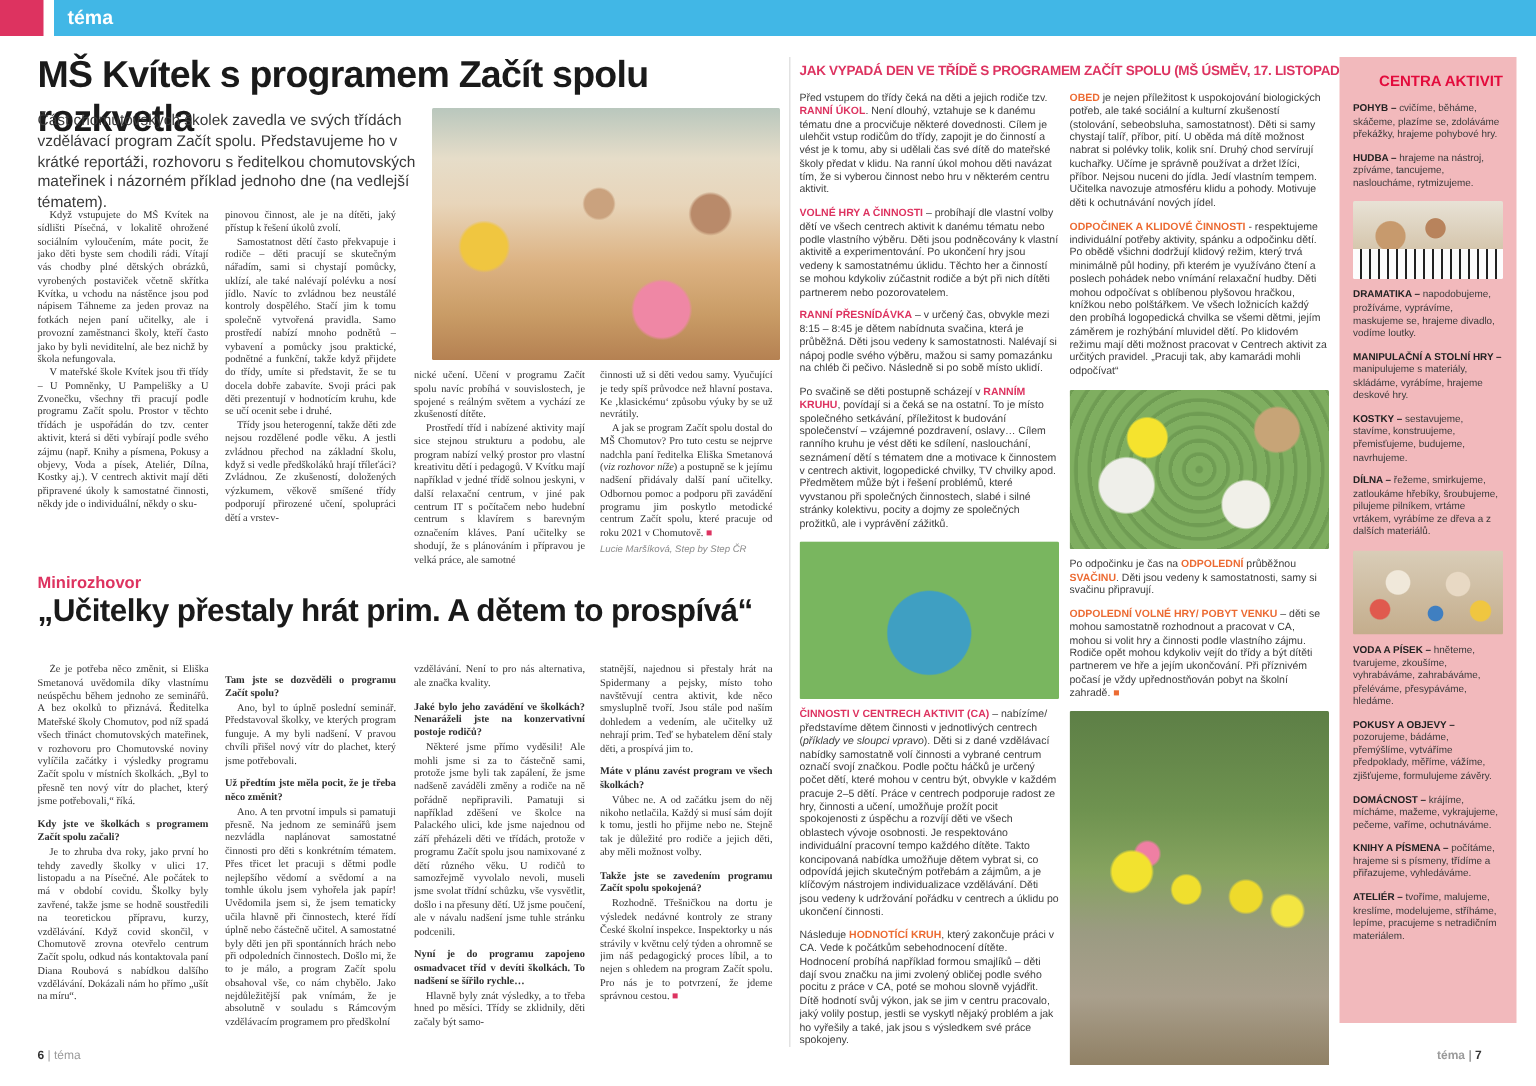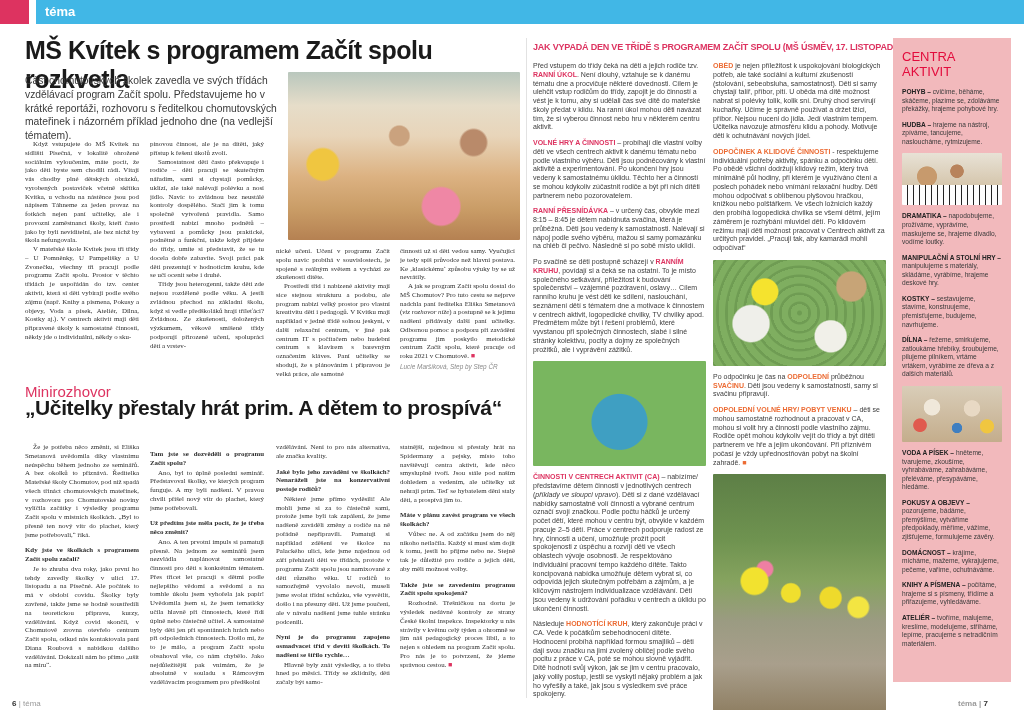--- a/index.html
+++ b/index.html
@@ -25,50 +25,50 @@
   .serif-col p { text-indent:8px; }
   .serif-col p.noind { text-indent:0; }
   .serif-col p.q { text-indent:0; font-weight:bold; margin-top:7px; margin-bottom:1px; }
   .serif-col p.byline { text-indent:0; font-family:"Liberation Sans", sans-serif;
                         font-style:italic; color:#8a8a8a; font-size:6.4px; margin-top:2px; }
   .acol1 { left:25px;  top:140px; width:114px; height:240px; }
   .acol2 { left:150px; top:140px; width:114px; height:240px; }
   .acol3 { left:276px; top:247px; width:114px; height:133px; }
   .acol4 { left:400px; top:247px; width:115px; height:133px; }
 
-  .kicker { left:25px; top:383px; font-size:15px; font-weight:normal; color:#dd3360; }
+  .kicker { left:25px; top:383px; font-size:11px; font-weight:bold; color:#dd3360; }
   .interview-title { left:25px; top:396px; width:505px; font-size:21px; font-weight:bold;
                      color:#1a1a1a; letter-spacing:-0.4px; }
   .icol1 { left:25px;  top:443px; width:114px; height:252px; }
   .icol2 { left:150px; top:443px; width:114px; height:252px; }
   .icol3 { left:276px; top:443px; width:114px; height:252px; }
   .icol4 { left:400px; top:443px; width:115px; height:252px; }
 
   .footer { font-size:8px; color:#9a9a9a; }
   .footer b { color:#333; }
-  .footer-left  { left:12px; top:699px; }
+  .footer-left  { left:25px; top:699px; }
   .footer-right { left:958px; top:699px;font-weight:bold; }
 
   
   .day-heading { left:533px; top:42px; width:356px; font-size:9px; font-weight:bold;
                  color:#dd3360; letter-spacing:-0.2px; white-space:nowrap; }
   .sans-col { font-size:7px; line-height:1.25; color:#3c3c3c; overflow:hidden; }
   .sans-col p { margin-bottom:7px; }
   .rcol1 { left:533px; top:62px; width:173px; height:648px; }
   .rcol2 { left:713px; top:62px; width:173px; height:648px; }
 
   .lead { font-weight:bold; }
   .c-crimson { color:#dd3360; }
   .c-orange  { color:#ec6b33; }
   .i { font-style:italic; }
 
   
   .sidebar { left:893px; top:38px; width:118px; height:644px; background:#f2b9bc;
              padding:11px 9px; overflow:hidden; }
-  .sidebar-title { color:#e30b3c; font-weight:normal; font-size:13px; margin-bottom:9px; }
+  .sidebar-title { color:#e30b3c; font-weight:bold; font-size:10px; margin-bottom:9px;text-align:right; }
   .sidebar p { font-size:6.6px; line-height:1.3; color:#3a3a3a; margin-bottom:7px; }
   .sidebar p b { color:#222; }
 
   
   .photo { width:100%; border-radius:1px; }
   .photo.block { position:absolute; }
   .ph-classroom { left:288px; top:72px; width:232px; height:168px;
     background:
       radial-gradient(circle at 48% 38%, #caa27e 0 6%, transparent 7%),
       radial-gradient(circle at 80% 42%, #b98a6a 0 6%, transparent 7%),

